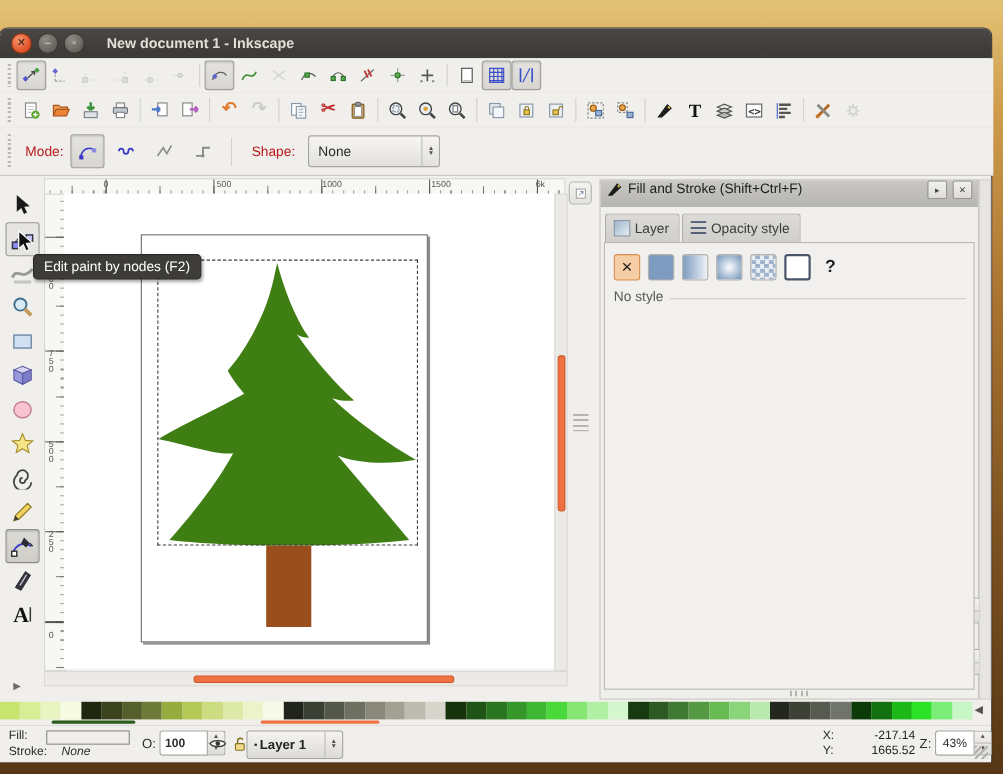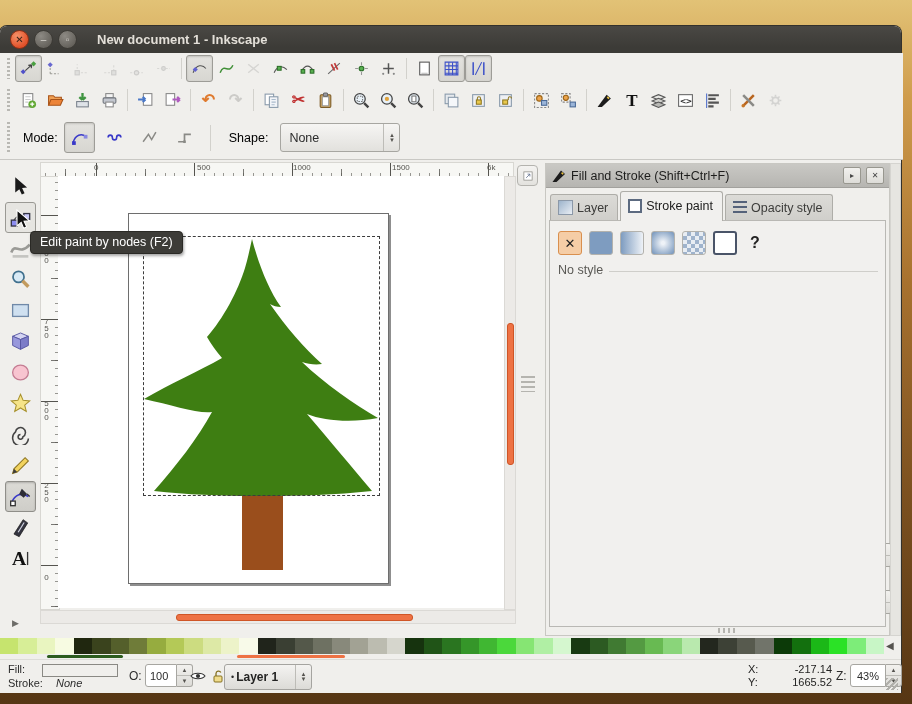--- a/index.html
+++ b/index.html
@@ -29,21 +29,21 @@
     background-size:3px 100%;background-repeat:no-repeat;background-position:2px 0;}
   .sep{width:1px;height:70%;background:#d2d1cc;margin:0 4px;}
   .tbtn{width:27px;height:27px;border:1px solid transparent;border-radius:3px;background:transparent;
     display:flex;align-items:center;justify-content:center;padding:0;}
   .tbtn .icon{width:17px;height:17px;display:block;}
   .tbtn .icon svg{width:100%;height:100%;display:block;}
   .tbtn .glyph{font-size:16px;line-height:1;font-weight:bold;}
   .tbtn.active{background:linear-gradient(#e4e3df,#d7d6d1);border-color:#9d9c97;box-shadow:inset 0 1px 2px rgba(0,0,0,.15);}
   .tbtn.disabled{opacity:.4;filter:grayscale(70%);}
   #ctrlbar .tbtn{width:31px;height:31px;}
-  .tlabel{margin:0 6px 0 8px;color:#000000;}
+  .tlabel{margin:0 6px 0 8px;color:#b91c1c;}
   #shape-combo{width:118px;height:27px;margin-left:6px;border:1px solid #a7a6a1;border-radius:3px;
     background:linear-gradient(#f6f5f3,#e2e1dd);display:flex;align-items:center;}
   #shape-combo .cval{flex:1;padding-left:8px;}
   .updown{width:15px;display:flex;flex-direction:column;align-items:center;justify-content:center;color:#55534f;
     font-size:6px;line-height:5px;border-left:1px solid #bdbcb7;height:100%;}
   #toolstyle{position:absolute;right:14px;top:92px;font-size:12px;line-height:17px;}
   #toolstyle .row{display:flex;align-items:center;}
   #toolstyle .lab{width:46px;color:#2c2c2c;}
   #toolstyle .none{font-style:italic;}
   #toolstyle .sw{width:34px;height:13px;background:#000;}
@@ -85,21 +85,21 @@
   #vscroll{position:absolute;left:504px;top:16px;width:10px;height:432px;background:#eceae7;border:1px solid #dbd9d5;}
   #vscroll .thumb{position:absolute;left:2px;top:146px;width:5px;height:140px;background:#ee7244;border-radius:3px;border:1px solid #cf5526;}
   #hscroll{position:absolute;left:40px;top:450px;width:474px;height:12px;background:#eceae7;border:1px solid #dbd9d5;}
   #hscroll .thumb{position:absolute;left:135px;top:3px;width:235px;height:5px;background:#ee7244;border-radius:3px;border:1px solid #cf5526;}
   #splitter{position:absolute;left:514px;top:0;width:31px;height:100%;}
   #splitter .sgrip{position:absolute;left:7px;top:216px;width:14px;height:16px;
     background:repeating-linear-gradient(180deg,#b5b4af 0 2px,transparent 2px 5px);}
   
   #dock{position:absolute;left:545px;top:3px;width:343px;height:471px;background:#f0efec;border:1px solid #c8c7c2;}
   #dockhead{position:absolute;left:0;top:0;width:100%;height:23px;background:linear-gradient(#c9c8c4,#b6b5b1);
-    border-bottom:1px solid #a2a19d;display:flex;align-items:center;}
+    border-bottom:1px solid #a2a19d;display:flex;}
   #dockhead .hicon{width:16px;height:16px;margin:0 4px 0 5px;}
   #dockhead .htitle{flex:1;font-size:12.5px;color:#1d1d1c;}
   .hbtn{width:16px;height:15px;border:1px solid #98978f;border-radius:2px;background:linear-gradient(#f2f1ee,#dddcd8);
     font-size:8px;color:#444;display:flex;align-items:center;justify-content:center;margin-right:5px;}
   #tabs{position:absolute;left:4px;top:29px;display:flex;align-items:flex-end;height:28px;}
   .tab{display:flex;align-items:center;gap:4px;padding:4px 9px 5px 7px;border:1px solid #aeada8;border-bottom:none;
     border-radius:3px 3px 0 0;background:linear-gradient(#dcdbd7,#cfcecA);margin-right:2px;height:17px;color:#3c3c3a;}
   .tab.active{background:#f1f0ee;height:20px;color:#1c1c1c;position:relative;z-index:3;}
   .tabicon{width:13px;height:13px;display:inline-block;border:1px solid #6a7890;}
   .ti-fill{background:linear-gradient(135deg,#9db4cc,#e9eef4);border-color:#8b98a8;}
@@ -142,21 +142,21 @@
   #swatches{position:absolute;left:0;top:0;width:884px;height:16px;display:flex;}
   .swatch{flex:1;}
   #palsub-g{position:absolute;left:47px;top:17px;width:76px;height:3px;background:#2c5c1e;border-radius:2px;}
   #palsub-o{position:absolute;left:237px;top:17px;width:108px;height:3px;background:#ee7244;border-radius:2px;}
   #palarrow{position:absolute;left:886px;top:2px;color:#55534f;font-size:10px;}
   #statusrow{position:absolute;left:0;top:633px;width:901px;height:33px;background:#f0efec;border-top:1px solid #dddcd8;font-size:11px;}
   #statusrow .sl{position:absolute;color:#2c2c2c;}
   #fillsw{position:absolute;left:42px;top:4px;width:74px;height:11px;border:1px solid #8a8984;}
   #strokenone{position:absolute;left:56px;top:17px;font-style:italic;color:#2c2c2c;}
   #ospin{left:145px;top:4px;height:23px;}
-  #ospin .entry{width:26px;justify-content:flex-start;padding-left:4px;padding-right:0;}
+  #ospin .entry{width:26px;justify-content:flex-start;padding-left:4px;padding-right:12px;font-weight:bold;}
   #layercombo{position:absolute;left:224px;top:4px;width:86px;height:24px;border:1px solid #a5a4a0;border-radius:3px;
     background:linear-gradient(#f4f3f1,#dcdbd7);display:flex;align-items:center;}
   #layercombo .dot{font-size:9px;margin-left:6px;}
   #layercombo .lname{flex:1;margin-left:2px;font-weight:bold;font-size:12px;color:#232322;}
   #coords{position:absolute;left:748px;top:3px;width:84px;font-size:11px;line-height:13px;color:#232322;}
   #coords .crow{display:flex;}
   #coords .cl{width:16px;}
   #coords .cv{flex:1;text-align:right;}
   #zspin{left:850px;top:4px;height:23px;}
   #zspin .entry{width:34px;justify-content:center;padding:0;}
@@ -775,24 +775,20 @@
               </svg>
           </span>
           <span class="htitle">Fill and Stroke (Shift+Ctrl+F)</span>
           <span class="hbtn">▸</span>
           <span class="hbtn">✕</span>
         </div>
         <div id="tabs">
           <div class="tab">
             <span class="tabicon ti-fill"></span>
             <span>Layer</span>
-          </div>
-          <div class="tab active">
-            <span class="tabicon ti-stroke"></span>
-            <span>Stroke paint</span>
           </div>
           <div class="tab">
             <span class="tabicon ti-style"></span>
             <span>Opacity style</span>
           </div>
         </div>
         <div id="tabframe">
           <div id="paintrow">
             <span class="pbtn sel">✕</span>
             <span class="pbtn flat"></span>

